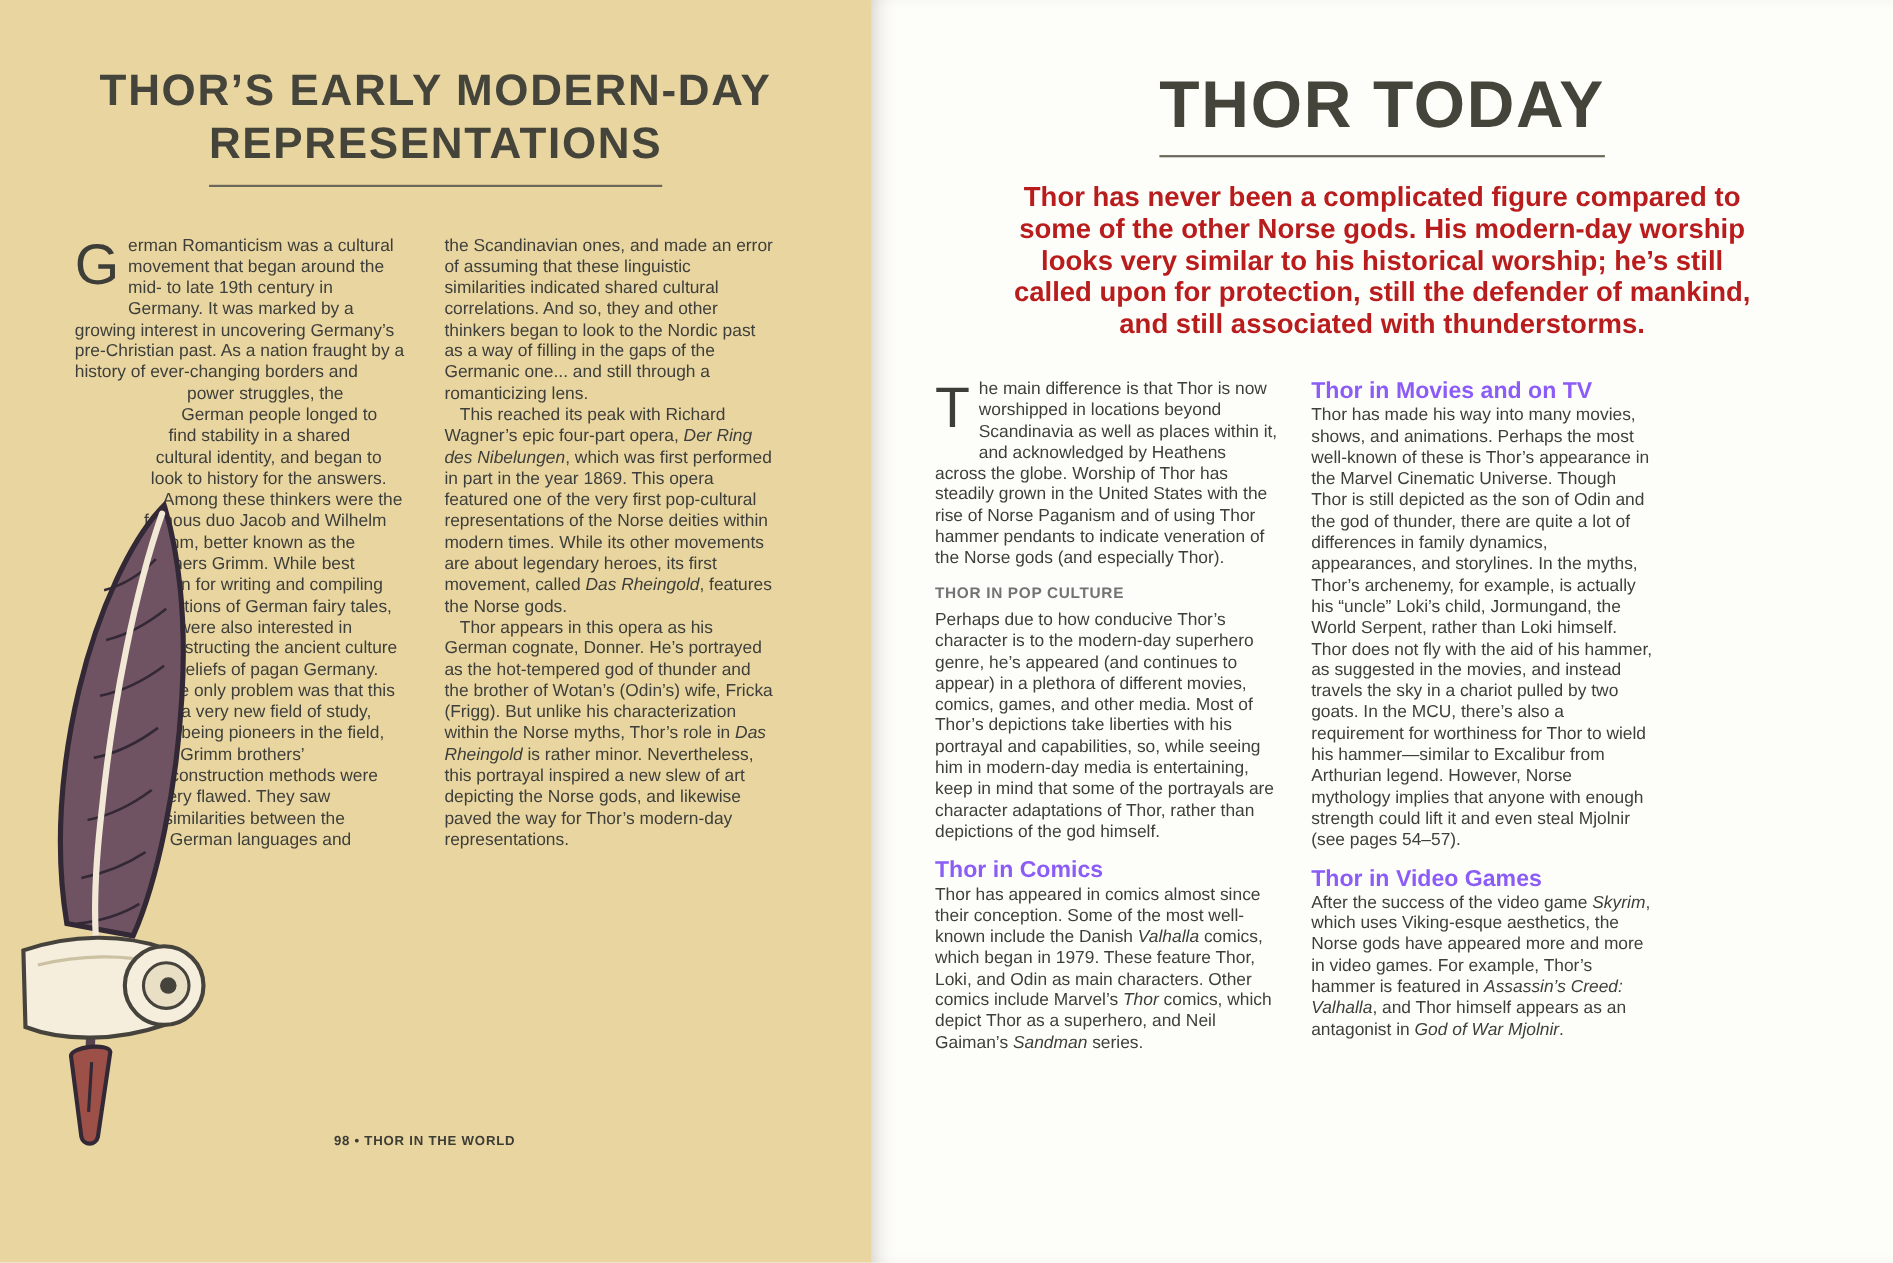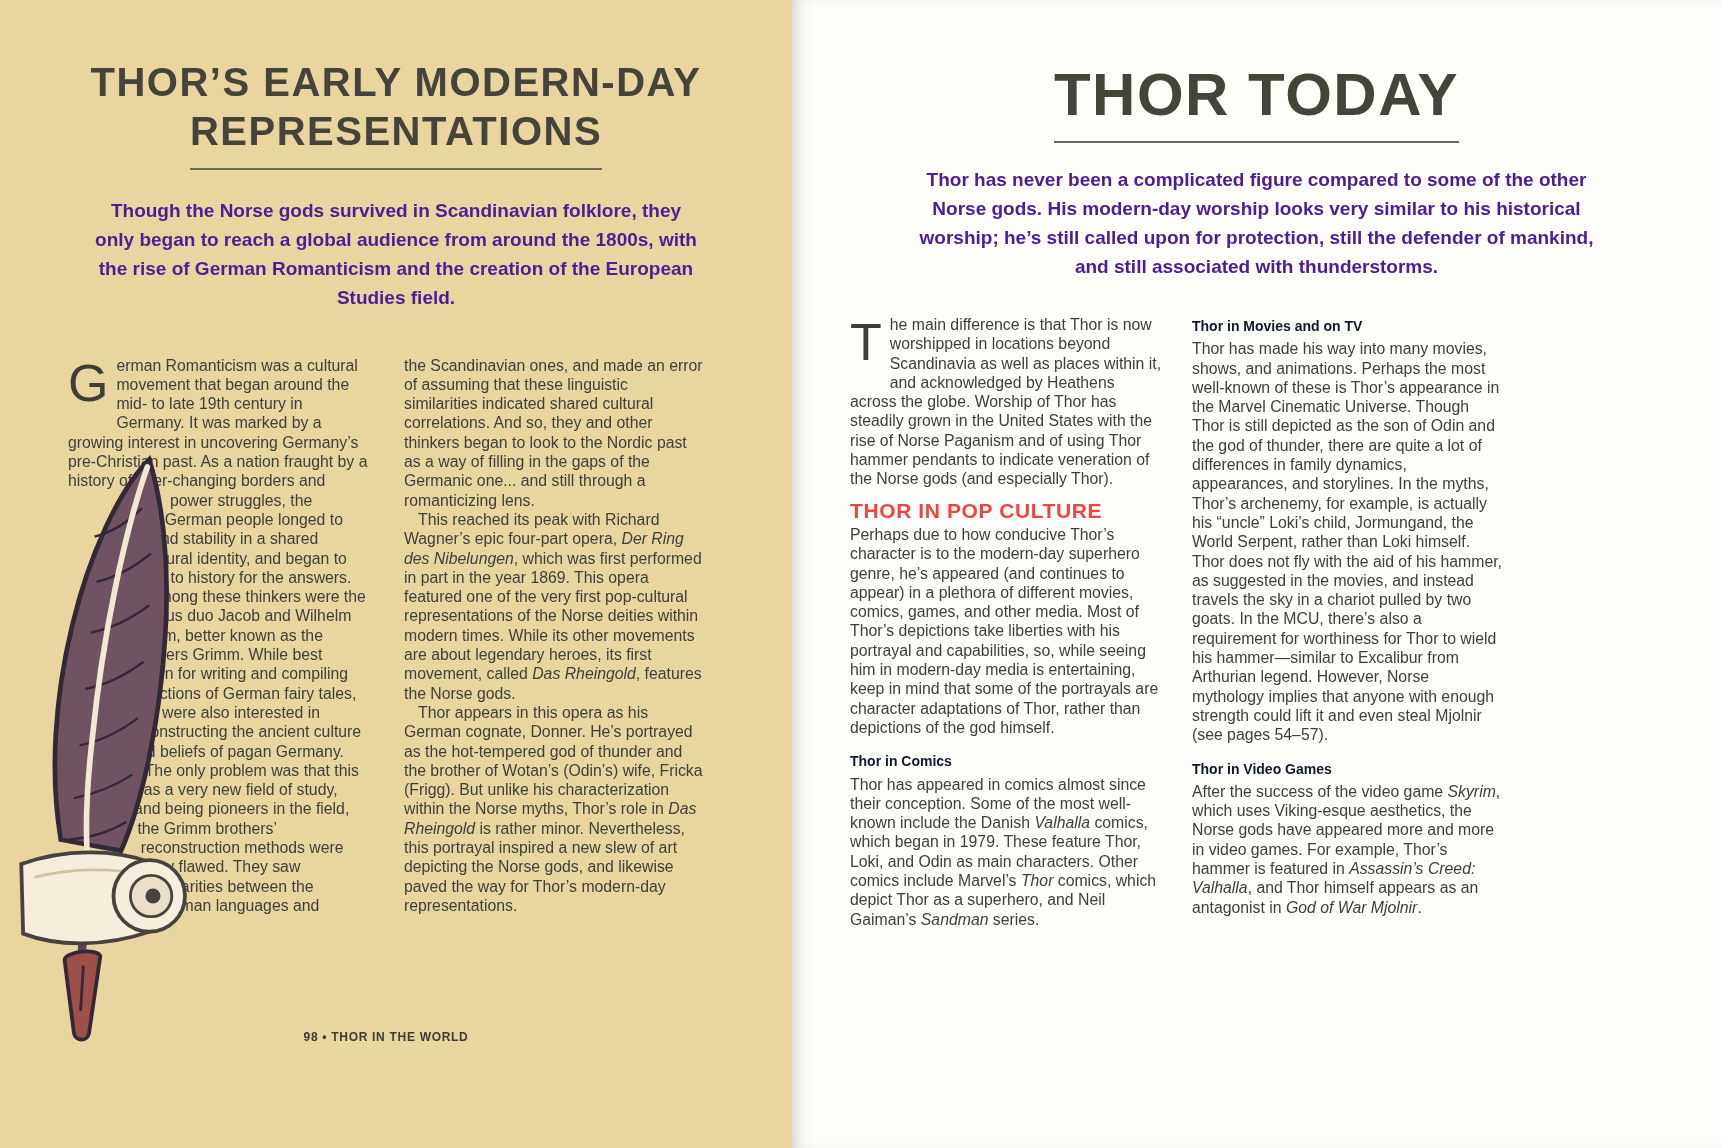--- a/index.html
+++ b/index.html
@@ -9,21 +9,21 @@
   .spread { display:flex; width:1721px; height:1148px; overflow:hidden;align-items:flex-end; }
   .page { position:relative; height:1148px; }
   .page-left { width:792px; background:var(--left-page-bg, #e8d5a0); }
   .page-right { width:929px; background:#fdfdfa; box-shadow: inset 14px 0 22px -16px rgba(60,45,20,0.35); }
 
   .title { text-align:center; font-weight:800; color:#45443a; letter-spacing:1.5px; }
   .page-left .title { margin-top:58px; font-size:40px; line-height:1.22; }
   .page-right .title { margin-top:60px; font-size:60px; }
   .underlined { display:inline-block; border-bottom:2px solid #6b675b; padding-bottom:12px; }
 
-  .intro { text-align:center; font-weight:700; font-size:19px; line-height:29px; color:#4c1d95; }
+  .intro { text-align:center; font-weight:700; font-size:25px; line-height:29px; color:#b91c1c; }
   .page-left .intro { width:610px; margin:26px auto 0; }
   .page-right .intro { width:680px; margin:22px auto 0; }
 
   .columns { display:flex; }
   .page-left .columns { margin:44px 0 0 68px; gap:36px; }
   .page-right .columns { margin:34px 0 0 58px; gap:30px; }
   .col { font-size:15.8px; line-height:19.3px; color:#3e3f3a; text-align:left; }
   .page-left .col { width:300px; }
   .page-right .col { width:312px; }
   .col p { margin:0; }
@@ -31,39 +31,38 @@
   .col i { font-style:italic; }
 
   .dropcap { float:left; font-size:52px; line-height:50px; padding:2px 8px 0 0; margin-bottom:6px; color:#3e3e38; font-weight:400; }
 
   .feather-spacer {
     float:left; width:120px; height:560px;
     shape-outside: polygon(0% 0%, 78% 0%, 80% 5%, 55% 14%, 46% 26%, 44% 40%, 46% 52%, 50% 62%, 58% 72%, 70% 82%, 86% 91%, 100% 100%, 0% 100%);
     shape-margin:6px;
   }
 
-  .runic-sub { font-size:21px; font-weight:800; letter-spacing:0.6px; color:#ef4444; margin:12px 0 5px; }
-  .subhead { font-size:14px; font-weight:700; color:#0f172a; margin:15px 0 3px; }
+  .runic-sub { font-size:14px; font-weight:800; letter-spacing:0.6px; color:#737373; margin:12px 0 5px; }
+  .subhead { font-size:21px; font-weight:700; color:#8b5cf6; margin:15px 0 3px; }
   .subhead.first { margin-top:2px; }
 
   .footer { position:absolute; bottom:104px; font-size:12px; font-weight:700; letter-spacing:0.7px; color:#3d3c35; text-align:center; }
   .page-left .footer { left:68px; width:636px; }
   .page-right .footer { left:58px; width:654px; }
 
   .quill { position:absolute; left:8px; top:450px; width:226px; height:621px; }
 </style>
 </head>
 <body>
 
 <div class="spread">
 
   <section class="page page-left">
     <h1 class="title"><span>THOR’S EARLY MODERN-DAY</span><br><span class="underlined">REPRESENTATIONS</span></h1>
 
-    <p class="intro">Though the Norse gods survived in Scandinavian folklore, they only began to reach a global audience from around the 1800s, with the rise of German Romanticism and the creation of the European Studies field.</p>
 
     <div class="columns">
       <div class="col">
         <p><span class="dropcap">G</span><span>erman Romanticism was a cultural movement that began around the mid- to late 19th century in Germany. It was marked by a growing interest in uncovering Germany’s pre-Christian past. As a nation fraught by a history of ever-</span><span class="feather-spacer"></span><span>changing borders and power struggles, the German people longed to find stability in a shared cultural identity, and began to look to history for the answers.</span></p>
         <div>
             <p class="indent">Among these thinkers were the famous duo Jacob and Wilhelm Grimm, better known as the Brothers Grimm. While best known for writing and compiling collections of German fairy tales, they were also interested in reconstructing the ancient culture and beliefs of pagan Germany.</p>
             <p class="indent">The only problem was that this was a very new field of study, and being pioneers in the field, the Grimm brothers’ reconstruction methods were very flawed. They saw similarities between the German languages and</p>
           </div>
       </div>
       <div class="col">

